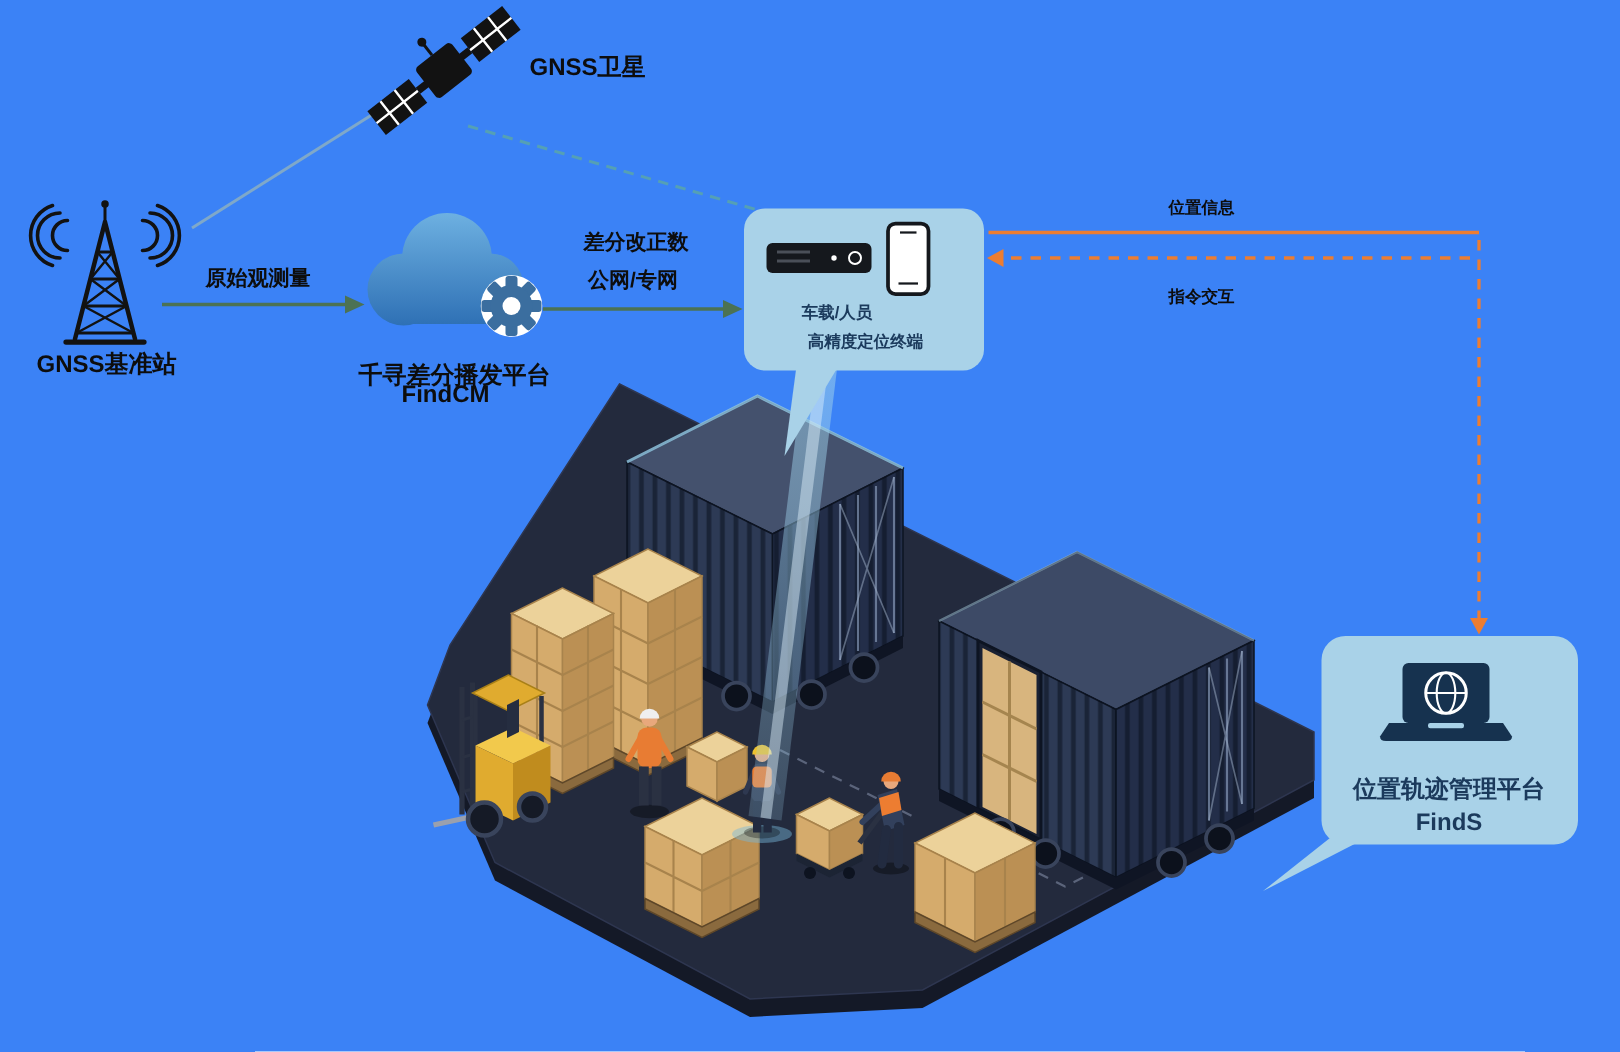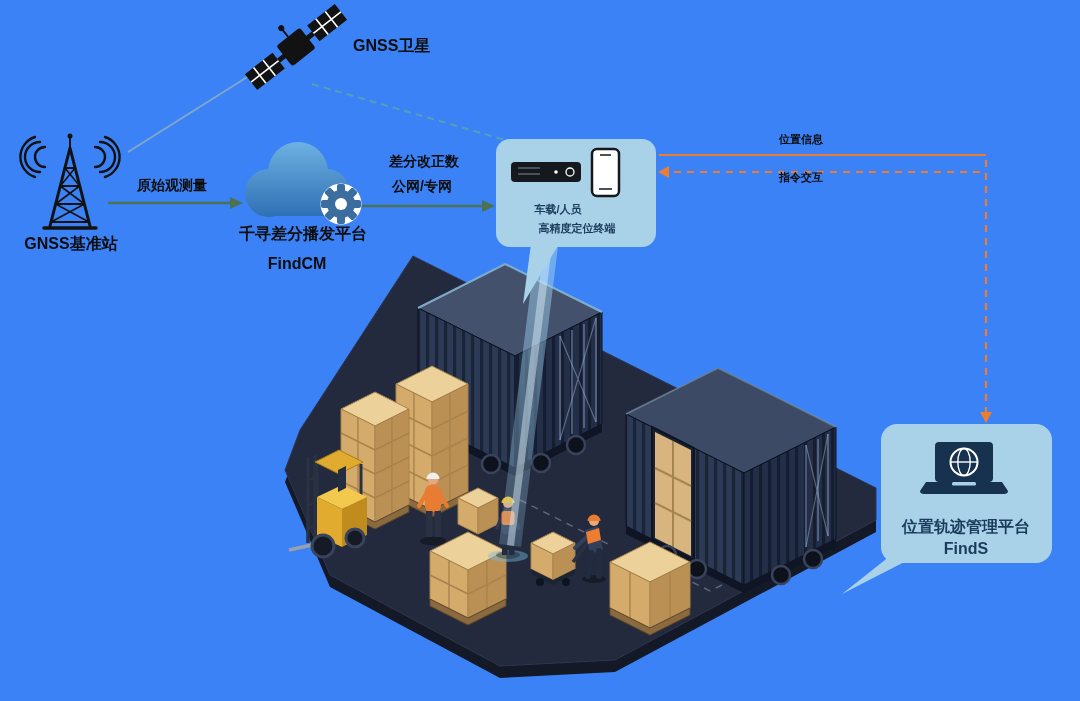--- a/index.html
+++ b/index.html
@@ -272,24 +272,24 @@
       <line x1="950.5" y1="462" x2="977.5" y2="462" stroke="#FFFFFF" stroke-width="1.4"></line>
       <path d="M 926 482 L 1002 482 L 1008 491 Q 1008 494 1004 494 L 924 494 Q 920 494 920 491 Z" fill="#16324F"></path>
       <rect x="952" y="482" width="24" height="3.5" rx="1.5" fill="#A9D2E8"></rect>
     </g>
   </g>
 </svg>
 
 <div class="lbl lbl-16 lbl-left" style="left:353px;top:37px;">GNSS卫星</div>
 <div class="lbl lbl-16" style="left:71px;top:235px;text-align:center;">GNSS基准站</div>
 <div class="lbl lbl-14" style="left:172px;top:177px;">原始观测量</div>
-<div class="lbl lbl-16" style="left:303px;top:225px;">千寻差分播发平台</div>
+<div class="lbl lbl-16" style="left:303px;top:242px;">千寻差分播发平台</div>
 <div class="lbl lbl-16" style="left:297px;top:255px;">FindCM</div>
 <div class="lbl lbl-14" style="left:424px;top:153px;">差分改正数</div>
 <div class="lbl lbl-14" style="left:422px;top:178px;">公网/专网</div>
 <div class="lbl lbl-15 lbl-card" style="left:558px;top:203px;">车载/人员</div>
 <div class="lbl lbl-15 lbl-card" style="left:577px;top:222px;text-align:center;">高精度定位终端</div>
 <div class="lbl lbl-15" style="left:801px;top:133px;">位置信息</div>
-<div class="lbl lbl-15" style="left:801px;top:171px;">指令交互</div>
+<div class="lbl lbl-15" style="left:801px;top:192px;">指令交互</div>
 <div class="lbl lbl-16 lbl-card" style="left:966px;top:518px;">位置轨迹管理平台</div>
 <div class="lbl lbl-16 lbl-card" style="left:966px;top:540px;">FindS</div>
 
 </div>
 
 </body></html>

